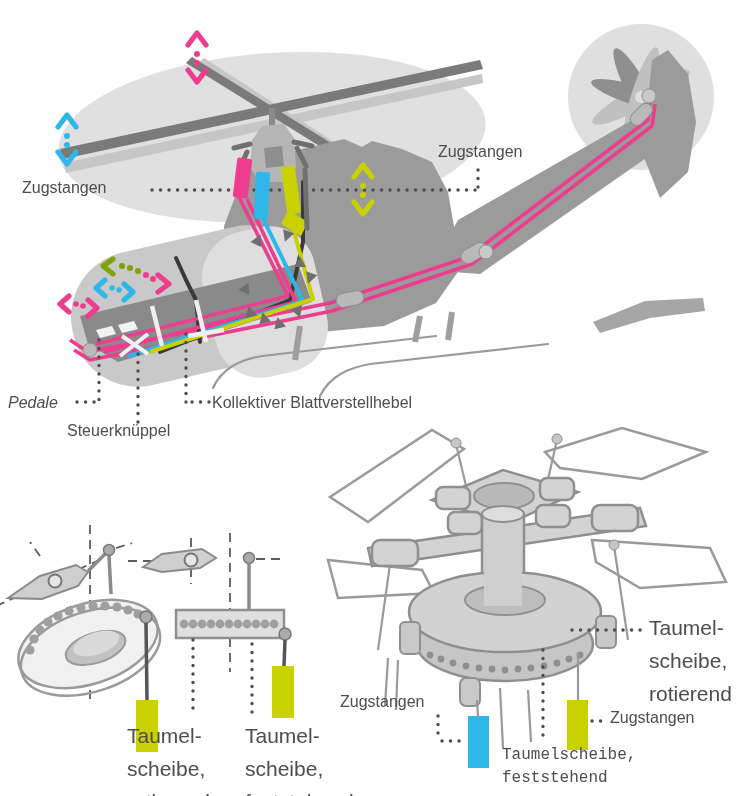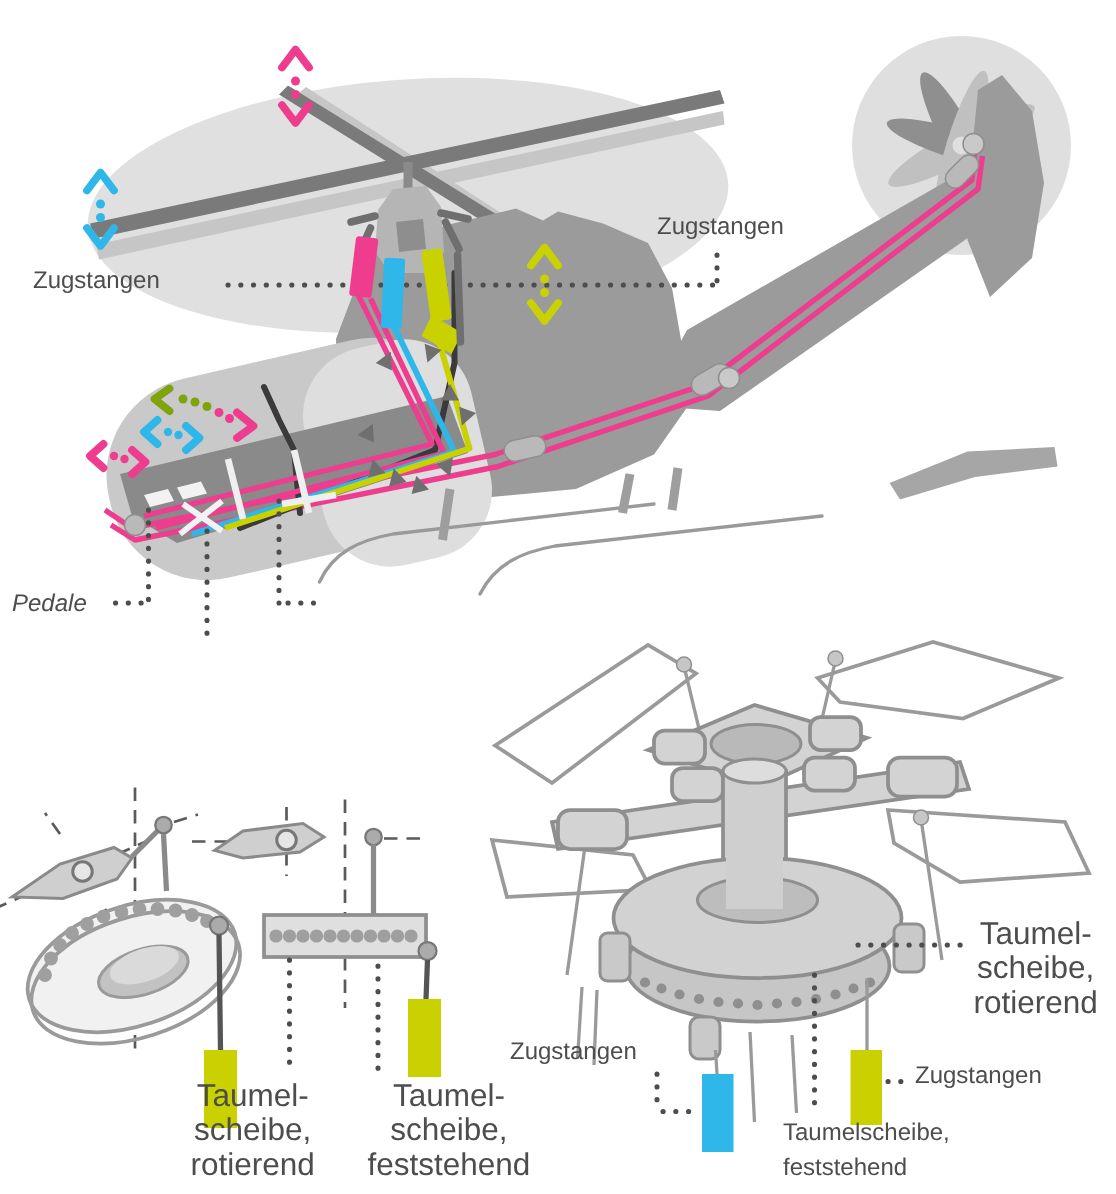--- a/index.html
+++ b/index.html
@@ -5,21 +5,21 @@
   :root{
     --pink:#EE3D8F; --cyan:#2FB7E9; --yellow-green:#C9D100; --olive:#7FA30A;
     --label-text:#4D4D4D; --gray-light:#DFDFDF; --gray-mid:#9B9B9B; --gray-dark:#6F6F6F;
   }
   html,body{margin:0;padding:0;background:#fff;}
   .stage{position:relative;width:744px;height:796px;overflow:hidden;background:#fff;
          font-family:"Liberation Sans", sans-serif;}
   .stage svg{position:absolute;left:0;top:0;}
   .lbl{position:absolute;color:var(--label-text);font-size:16px;line-height:23px;
        white-space:pre-line;letter-spacing:0px;}
-  .lbl.sm{font-size:21px;line-height:23px;text-align:center;}
+  .lbl.sm{font-size:21px;line-height:33px;}
   
   .dots{stroke:var(--label-text);stroke-width:3.4;stroke-linecap:round;stroke-dasharray:0.1 8.4;fill:none;}
   .dash{stroke:#5A5A5A;stroke-width:1.8;stroke-dasharray:9 6;fill:none;}
   .pinkline{stroke:var(--pink);stroke-width:3.6;fill:none;stroke-linejoin:round;}
   .cyanline{stroke:var(--cyan);stroke-width:4;fill:none;stroke-linejoin:round;}
   .yellowline{stroke:var(--yellow-green);stroke-width:4;fill:none;stroke-linejoin:round;}
   .blackline{stroke:#3A3A3A;stroke-width:4;fill:none;stroke-linejoin:round;stroke-linecap:round;}
   .chev{fill:none;stroke-width:5.2;stroke-linecap:round;stroke-linejoin:round;}
   .rod{stroke:#6F6F6F;stroke-width:5;fill:none;stroke-linecap:round;}
   .thin{stroke:#9A9A9A;stroke-width:2.2;fill:none;}
@@ -311,29 +311,31 @@
     <path class="dots" d="M438,716 V741"></path>
     <path class="dots" d="M442,741 H464"></path>
     <path class="dots" d="M592,721 H606"></path>
     <path class="dots" d="M543,650 V742"></path>
   </g>
 </svg>
 
 <div class="lbl" style="left:22px;top:176px;">Zugstangen</div>
 <div class="lbl" style="left:438px;top:140px;">Zugstangen</div>
 <div class="lbl" style="left:8px;top:391px;font-style:italic;">Pedale</div>
+<div class="lbl" style="left:67px;top:419px;">Steuerknüppel</div>
+<div class="lbl" style="left:212px;top:391px;">Kollektiver Blattverstellhebel</div>
 
 <div class="lbl sm" style="left:127px;top:719px;">Taumel-
 scheibe,
 rotierend</div>
 <div class="lbl sm" style="left:245px;top:719px;">Taumel-
 scheibe,
 feststehend</div>
 
 <div class="lbl sm" style="left:649px;top:611px;">Taumel-
 scheibe,
 rotierend</div>
 <div class="lbl" style="left:340px;top:690px;">Zugstangen</div>
 <div class="lbl" style="left:610px;top:706px;">Zugstangen</div>
-<div class="lbl" style="left:522px;top:744px;">Taumelscheibe,
+<div class="lbl" style="left:502px;top:744px;font-family:Liberation Mono, monospace;">Taumelscheibe,
 feststehend</div>
 
 </div>
 
 </body></html>

